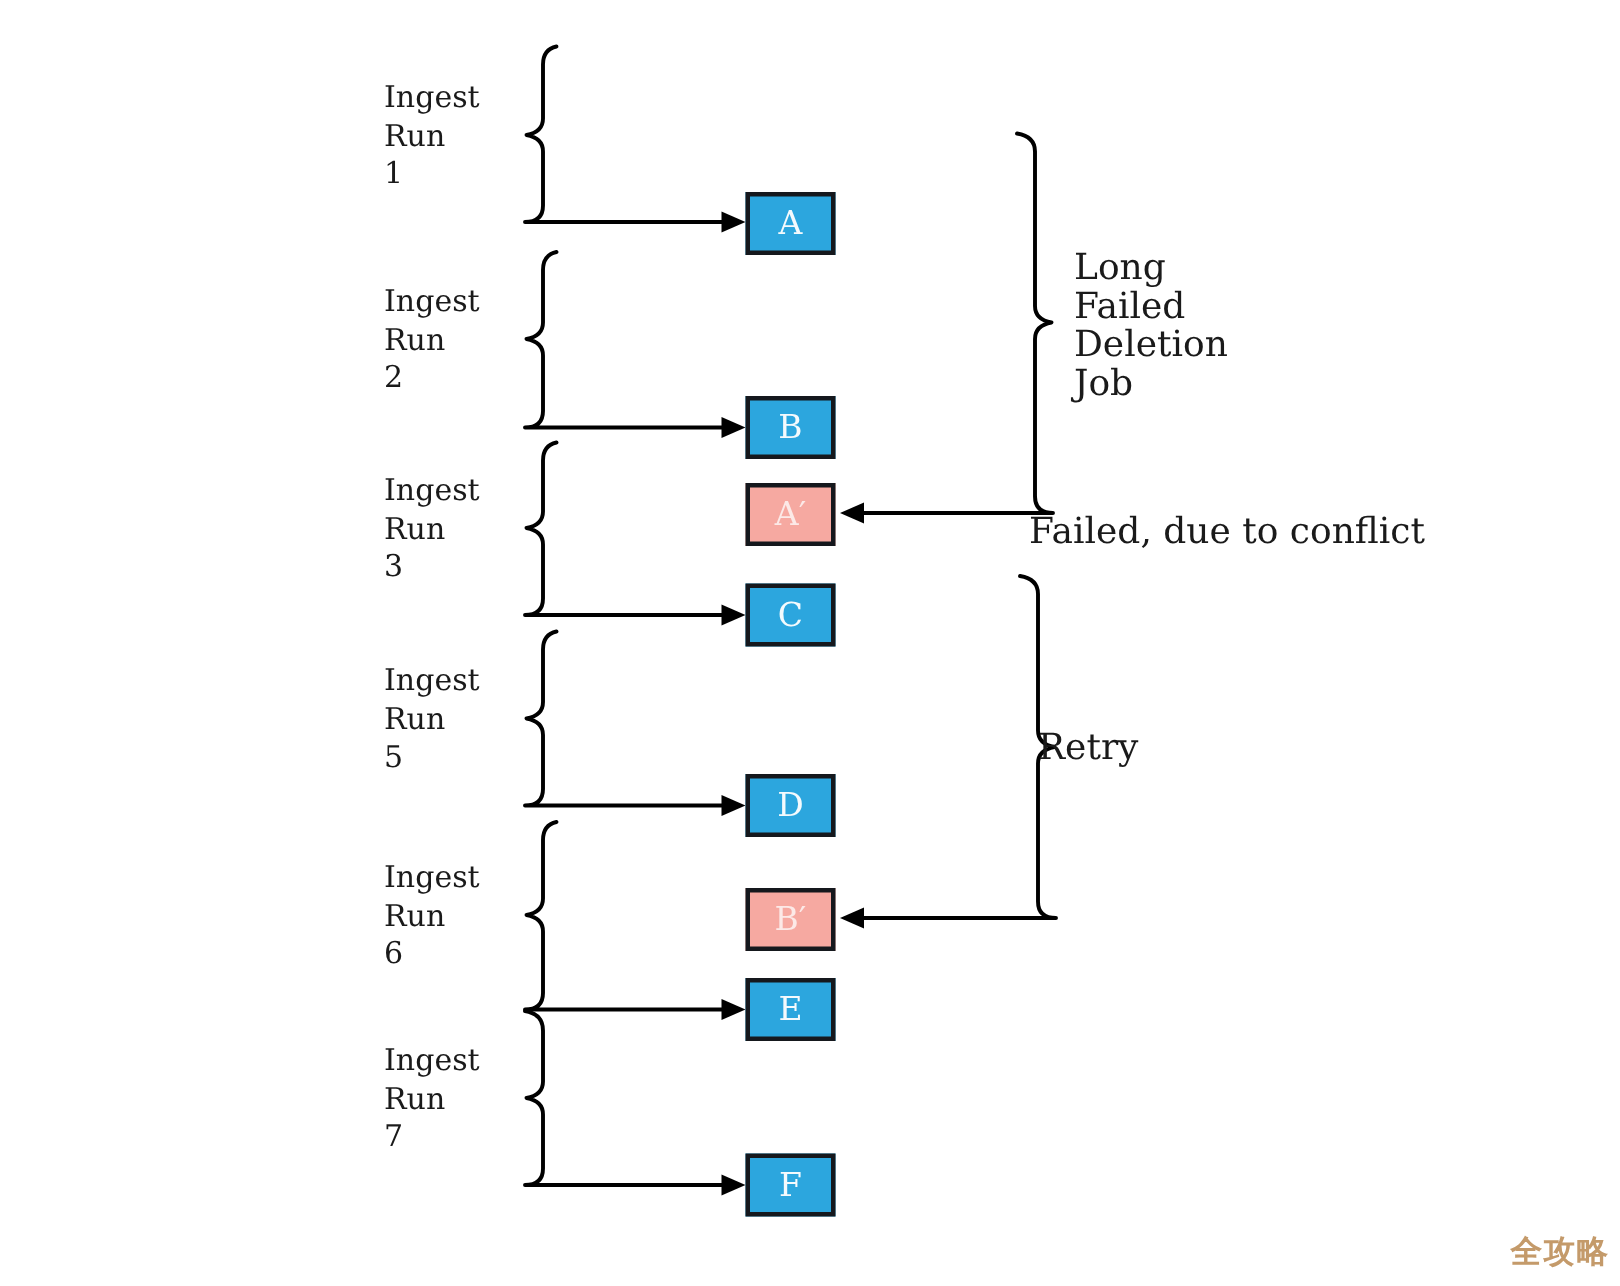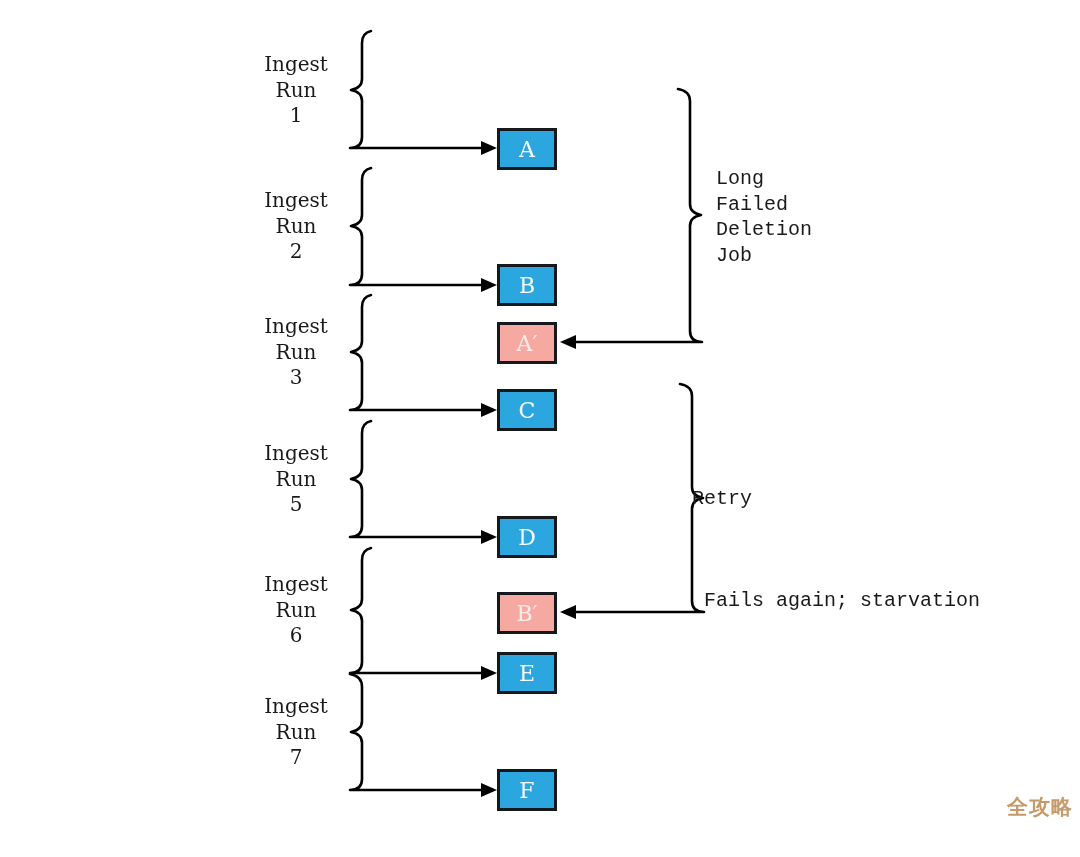--- a/index.html
+++ b/index.html
@@ -23,52 +23,51 @@
     stroke-width: 2.6;
     stroke-linecap: round;
     stroke-linejoin: round;
   }
   svg.wires polygon { fill: #000000; stroke: none; }
 
   .run-label {
     position: absolute;
     left: 256px;
     width: 80px;
-    text-align: center;
+    text-align: left;
     font-size: 20px;
     line-height: 25.5px;
     white-space: nowrap;
   }
   .box {
     position: absolute;
     left: 497px;
     width: 54px;
     height: 36px;
     border: 3px solid #15181d;
     display: flex;
     align-items: center;
     justify-content: center;
     font-size: 22px;
   }
   .box.success { background: #2CA6DE; color: #f4fafd; }
   .box.failed  { background: #F6A9A1; color: #fce9e7; }
 
   .anno {
     position: absolute;
-    font-size: 20px;
+    font-size: 24px;
     line-height: 25.5px;
     white-space: nowrap;
-    font-family: Liberation Mono, monospace;
   }
   .anno.two-line { line-height: 26.5px; }
 
   .watermark {
     position: absolute;
     left: 1007px;
-    top: 793px;
+    top: 820px;
     font-family: "DejaVu Sans", sans-serif;
     font-weight: bold;
     font-size: 21px;
     letter-spacing: 1px;
     color: #C49A6A;
     text-shadow: 0 0 2px #ffffff, 0 0 1px #ffffff;
   }
 </style>
 </head>
 <body>
@@ -142,22 +141,22 @@
   <div class="box success" style="top:652px">E</div>
   <div class="box success" style="top:769px">F</div>
 
   <div class="anno" style="left:716px; top:166px">
     <div>Long</div>
     <div>Failed</div>
     <div>Deletion</div>
     <div>Job</div>
   </div>
 
+  <div class="anno" style="left:686px; top:342px">Failed, due to conflict</div>
 
   <div class="anno" style="left:692px; top:486px">Retry</div>
 
   <div class="anno two-line" style="left:704px; top:588px">
-    <div>Fails again; starvation</div>
   </div>
 
   <div class="watermark">全攻略</div>
 
 </div>
 
 </body></html>

